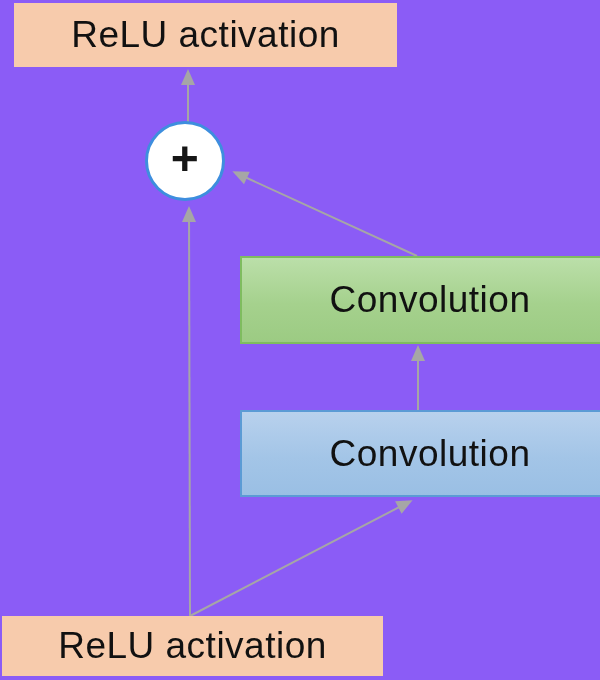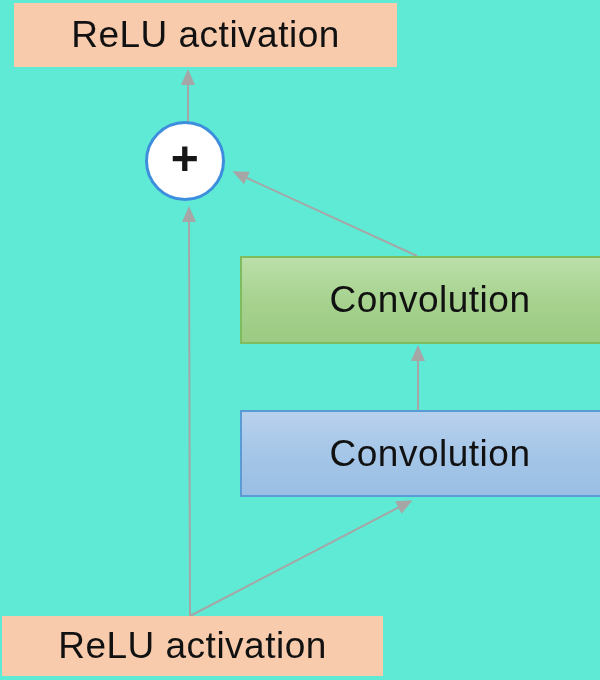--- a/index.html
+++ b/index.html
@@ -4,21 +4,21 @@
 <style>
   html, body {
     margin: 0;
     padding: 0;
     background: #ffffff;
   }
   .canvas {
     position: relative;
     width: 600px;
     height: 680px;
-    background: #5eead4;
+    background: #8b5cf6;
     font-family: "Liberation Sans", sans-serif;
     overflow: hidden;
   }
   .connectors {
     position: absolute;
     inset: 0;
     z-index: 1;
   }
   .node {
     position: absolute;

